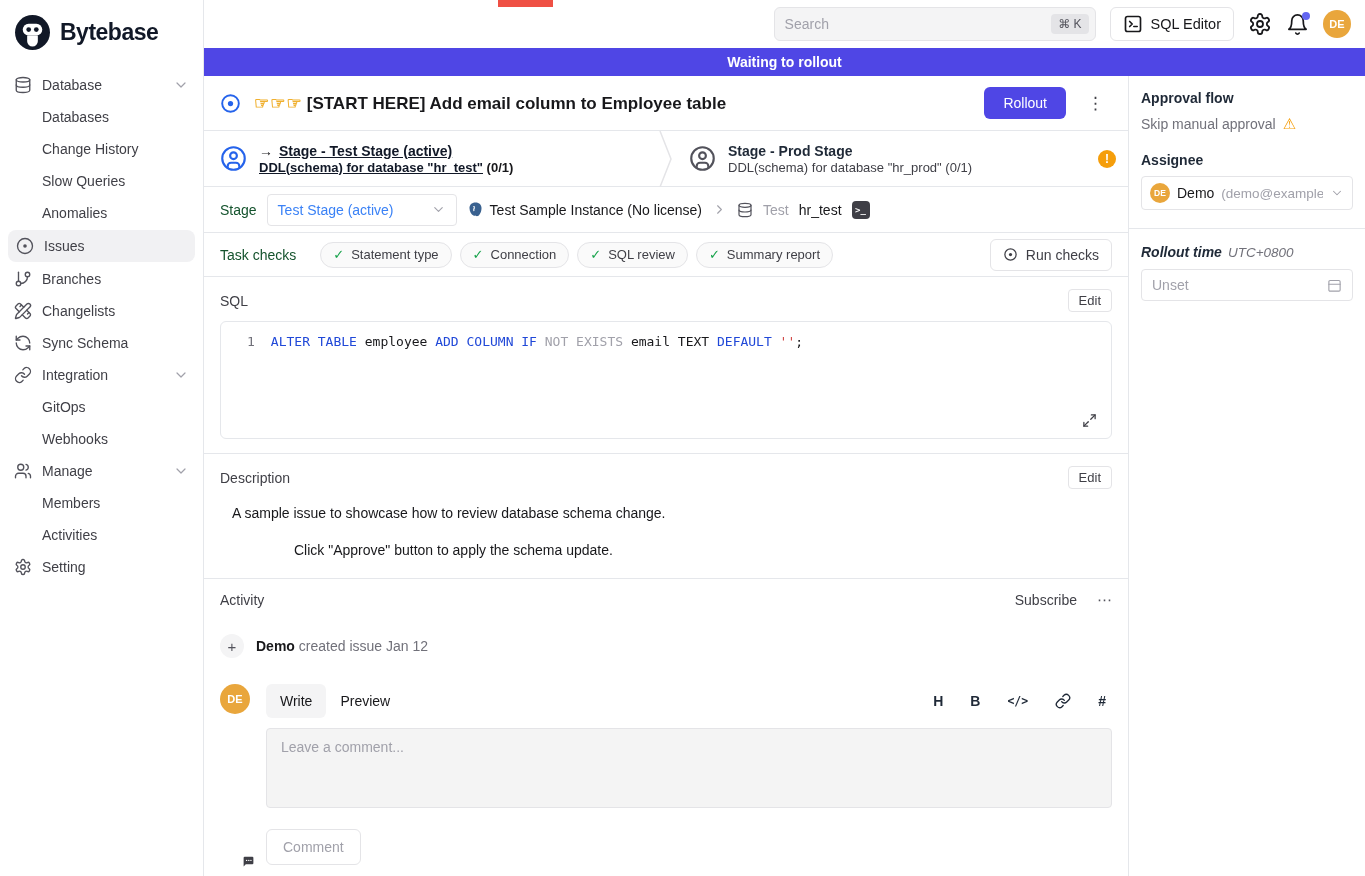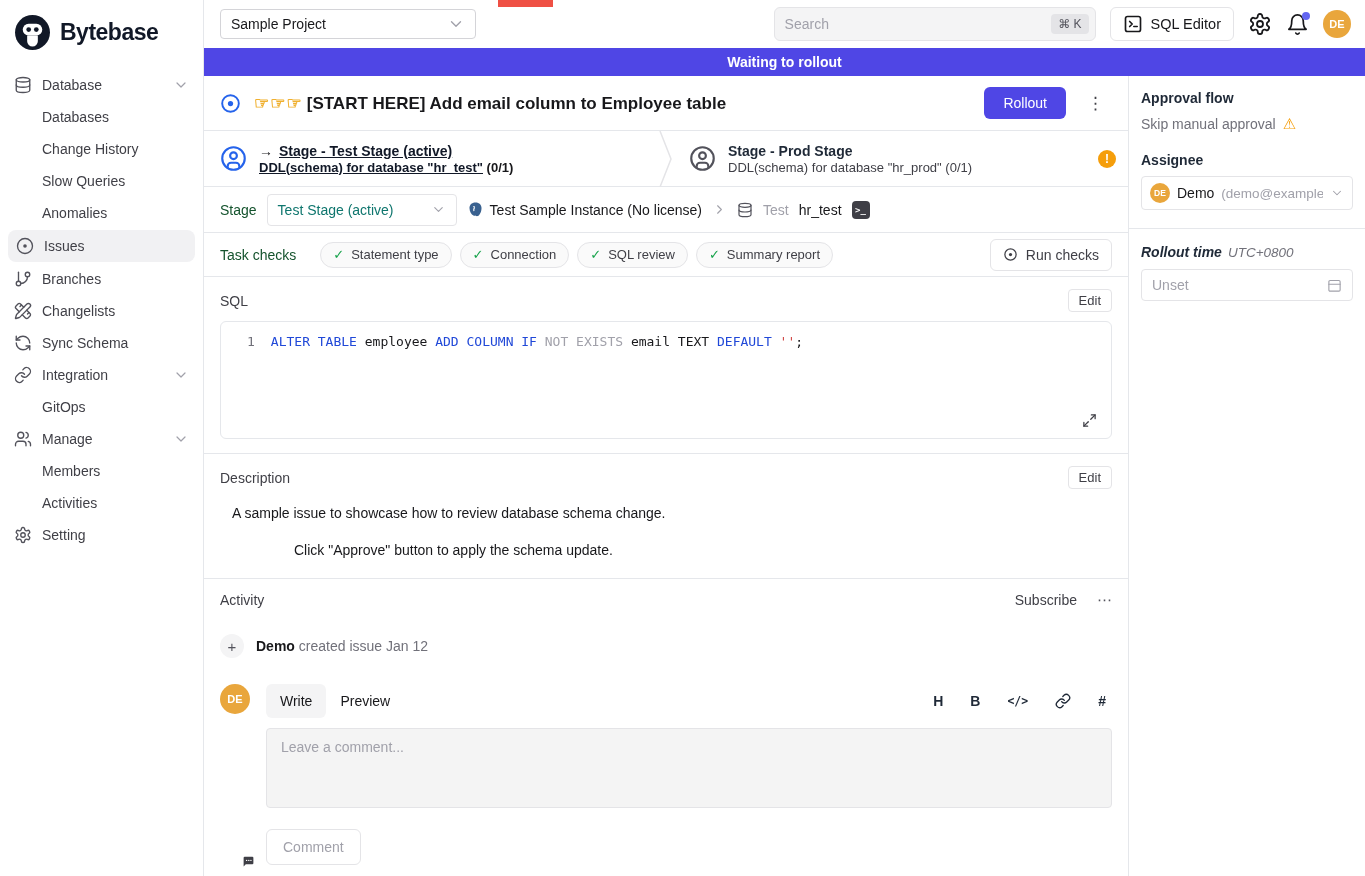--- a/index.html
+++ b/index.html
@@ -60,21 +60,21 @@
   .stage-active .l2 .cnt { font-weight:700; }
   .arrow-g { font-weight:700; margin-right:6px; }
   .stage-plain .l1 { font-weight:600; color:#1f2937; }
   .stage-plain .l2 { color:#3f3f46; }
   .sep-chev { width:14px; display:flex; align-items:stretch; flex-shrink:0; }
   .alert-dot { margin-left:auto; width:18px; height:18px; border-radius:50%; background:#f59e0b; color:#fff; font-size:12px; font-weight:700; display:flex; align-items:center; justify-content:center; flex-shrink:0; }
 
   
   .stage-sel { height:46px; display:flex; align-items:center; gap:10px; padding:0 16px; border-bottom:1px solid #e5e7eb; }
   .lbl { color:#14532d; }
-  .sel-box { width:190px; height:32px; border:1px solid #e4e4e7; border-radius:4px; display:flex; align-items:center; padding:0 10px; color:#0f766e; }
+  .sel-box { width:190px; height:32px; border:1px solid #e4e4e7; border-radius:4px; display:flex; align-items:center; padding:0 10px; color:#3b82f6; }
   .sel-box .chev { margin-left:auto; display:flex; }
   .inst { font-weight:500; color:#18181b; display:flex; align-items:center; gap:6px; }
   .dim { color:#a1a1aa; }
   .dbname { font-weight:500; color:#18181b; }
   .term-badge { width:18px; height:18px; background:#3f3f46; border-radius:4px; color:#fff; font-family:"DejaVu Sans Mono",monospace; font-size:9px; font-weight:700; display:flex; align-items:center; justify-content:center; }
 
   
   .checks-row { height:44px; display:flex; align-items:center; gap:8px; padding:0 16px; border-bottom:1px solid #e5e7eb; }
   .checks-row .lbl { font-weight:500; margin-right:16px; }
   .pill { height:26px; border:1px solid #e4e4e7; background:#fafafa; border-radius:13px; display:flex; align-items:center; gap:7px; padding:0 12px; font-size:13px; color:#3f3f46; }
@@ -237,20 +237,23 @@
         <span>Integration</span>
         <span class="chev">
             <svg class="ic ic-gray" width="16" height="16" viewBox="0 0 24 24">
               <path d="m6 9 6 6 6-6"></path>
             </svg>
           </span>
       </div>
       <div class="nav-item child">
           <span>GitOps</span>
         </div>
+      <div class="nav-item child">
+          <span>Webhooks</span>
+        </div>
       <div class="nav-item group">
         <span class="nav-ic">
             <svg class="ic" width="18" height="18" viewBox="0 0 24 24">
               <path d="M16 21v-2a4 4 0 0 0-4-4H6a4 4 0 0 0-4 4v2"></path>
               <circle cx="9" cy="7" r="4"></circle>
               <path d="M22 21v-2a4 4 0 0 0-3-3.87"></path>
               <path d="M16 3.13a4 4 0 0 1 0 7.75"></path>
             </svg>
           </span>
         <span>Manage</span>
@@ -274,28 +277,20 @@
             </svg>
           </span>
         <span>Setting</span>
       </div>
     </nav>
   </aside>
 
   <div class="main">
 
     <div class="topbar">
-      <div class="proj-select">
-        <span>Sample Project</span>
-        <span class="chev">
-            <svg class="ic ic-gray" width="18" height="18" viewBox="0 0 24 24">
-              <path d="m6 9 6 6 6-6"></path>
-            </svg>
-          </span>
-      </div>
       <div class="tb-spacer"></div>
       <div class="search-box">
         <input type="text" placeholder="Search" style="">
         <span class="kbd">⌘ K</span>
       </div>
       <button class="sqled-btn">
         <span style="display:flex">
             <svg width="20" height="20" viewBox="0 0 24 24" fill="none" stroke="#18181b" stroke-width="2" stroke-linecap="round" stroke-linejoin="round">
               <rect x="3" y="3" width="18" height="18" rx="2.5"></rect>
               <path d="m8 9 3 3-3 3"></path>

